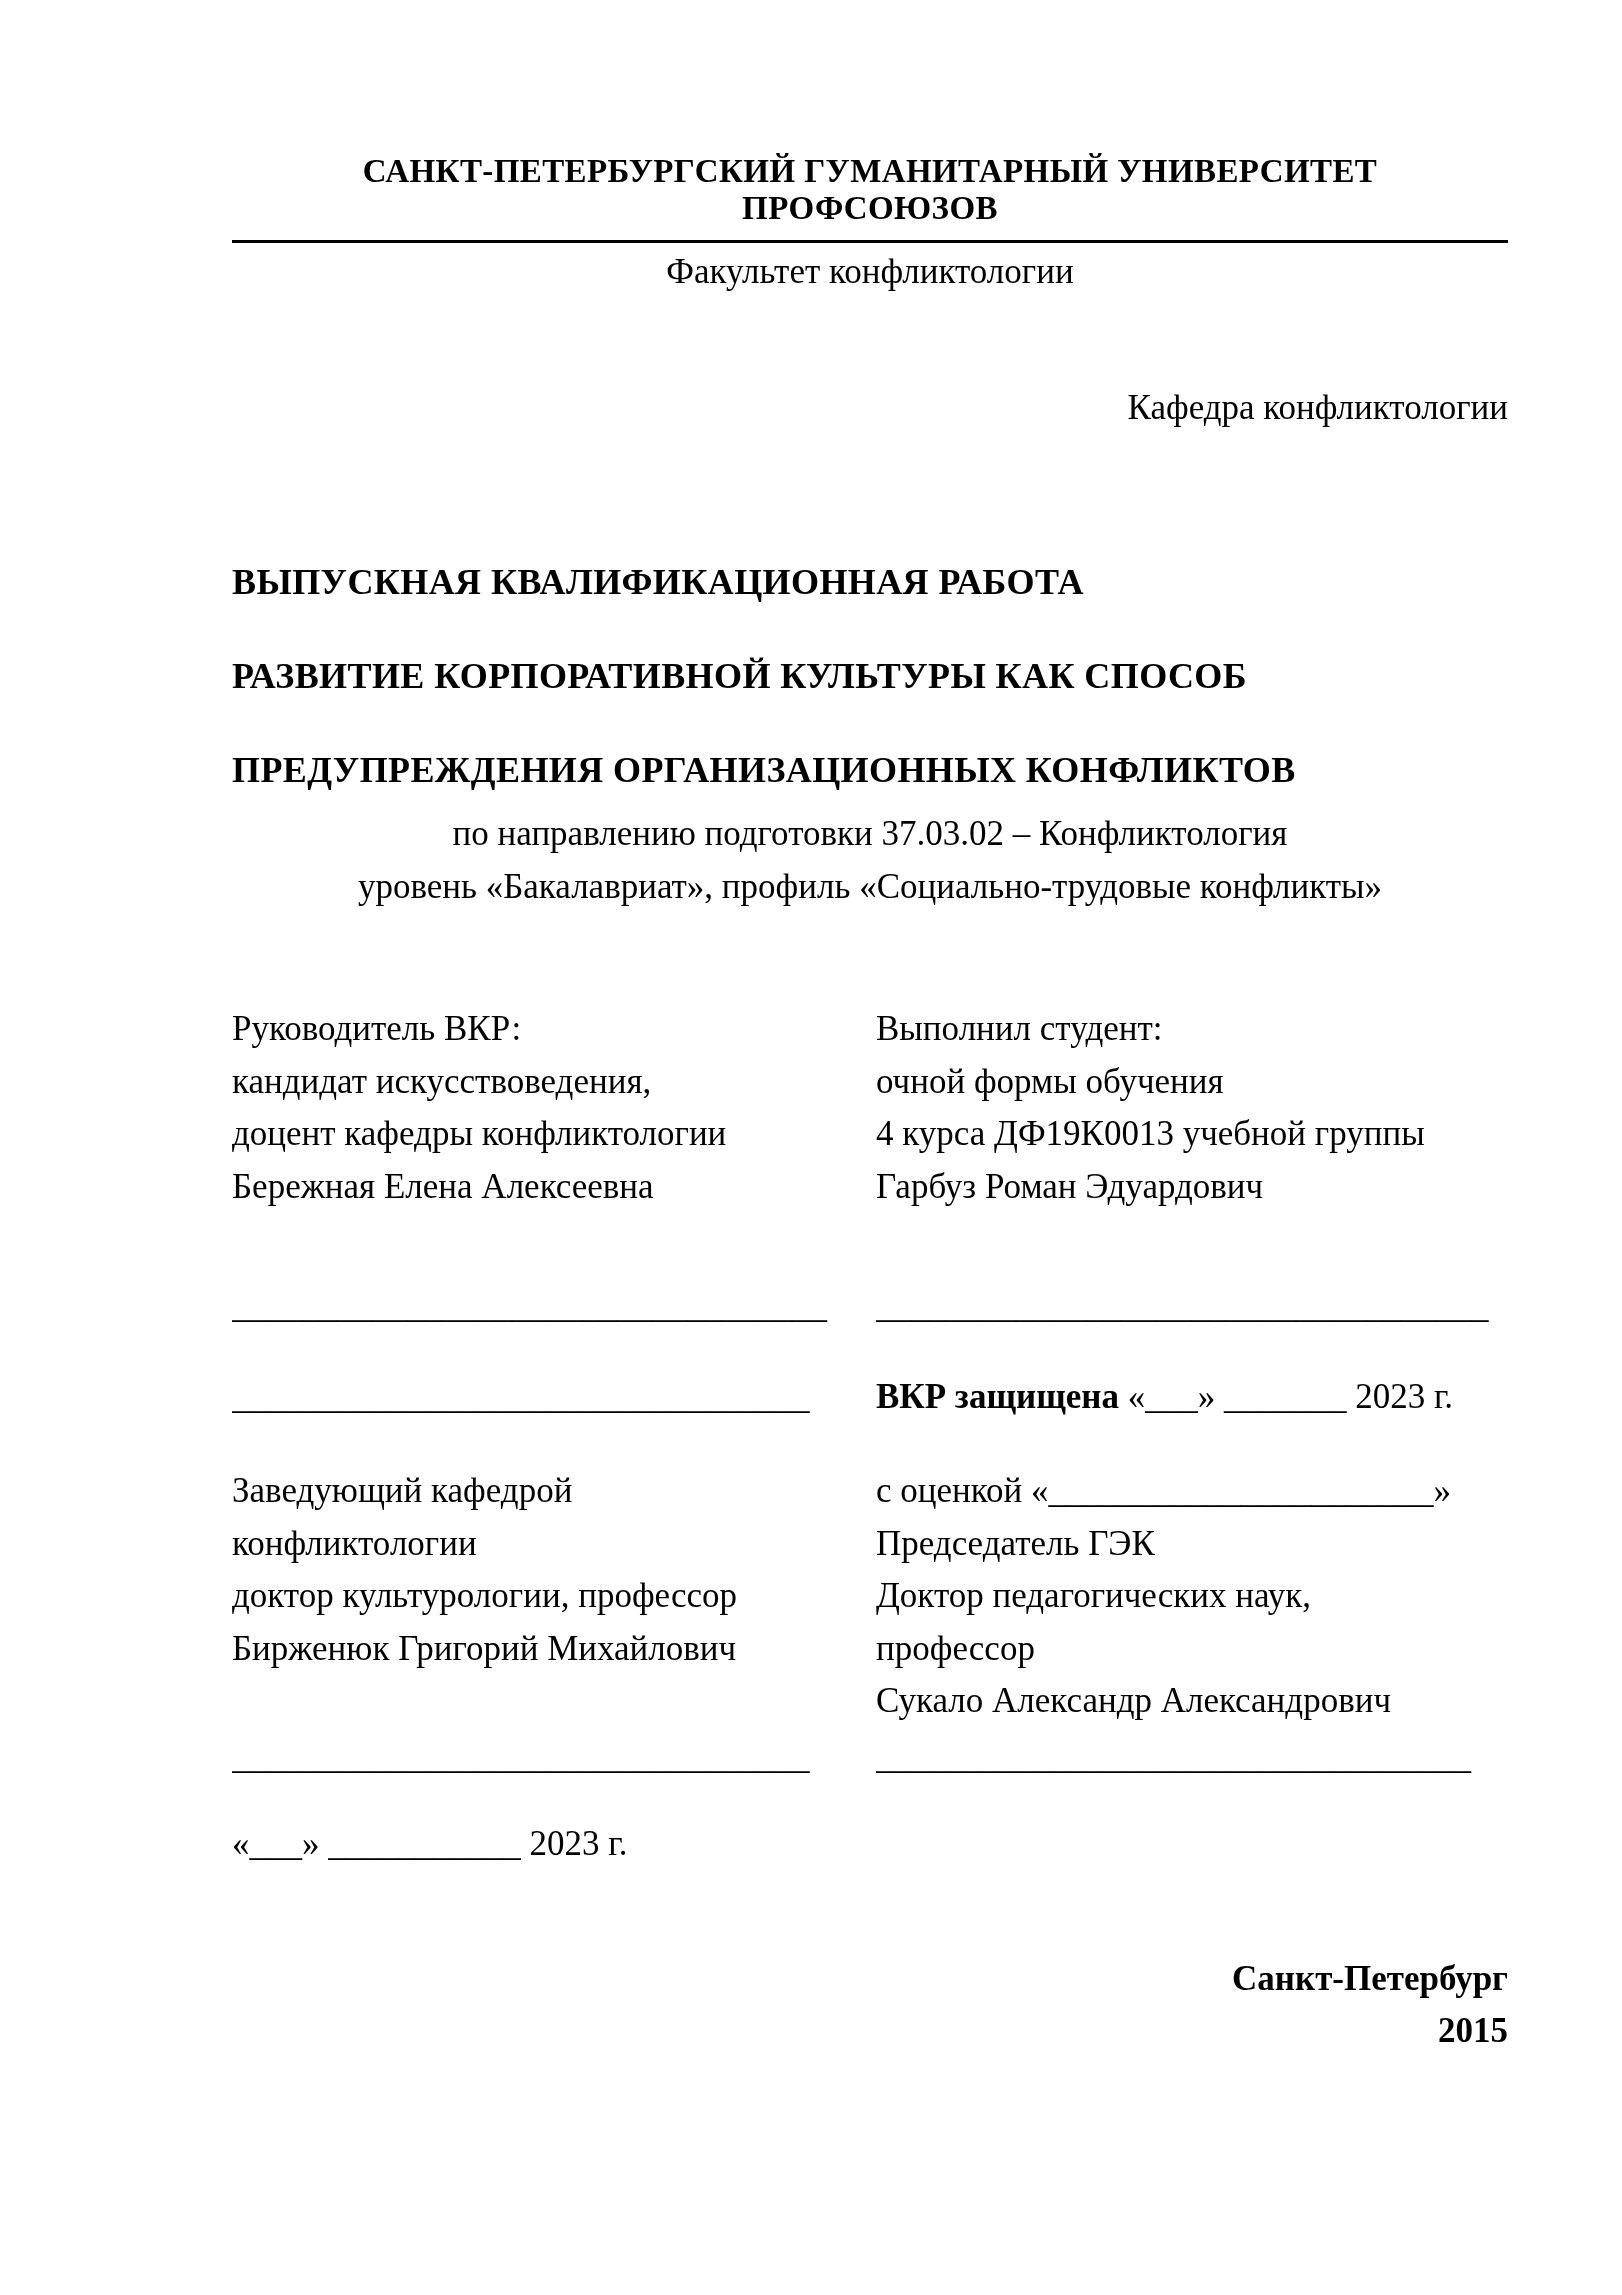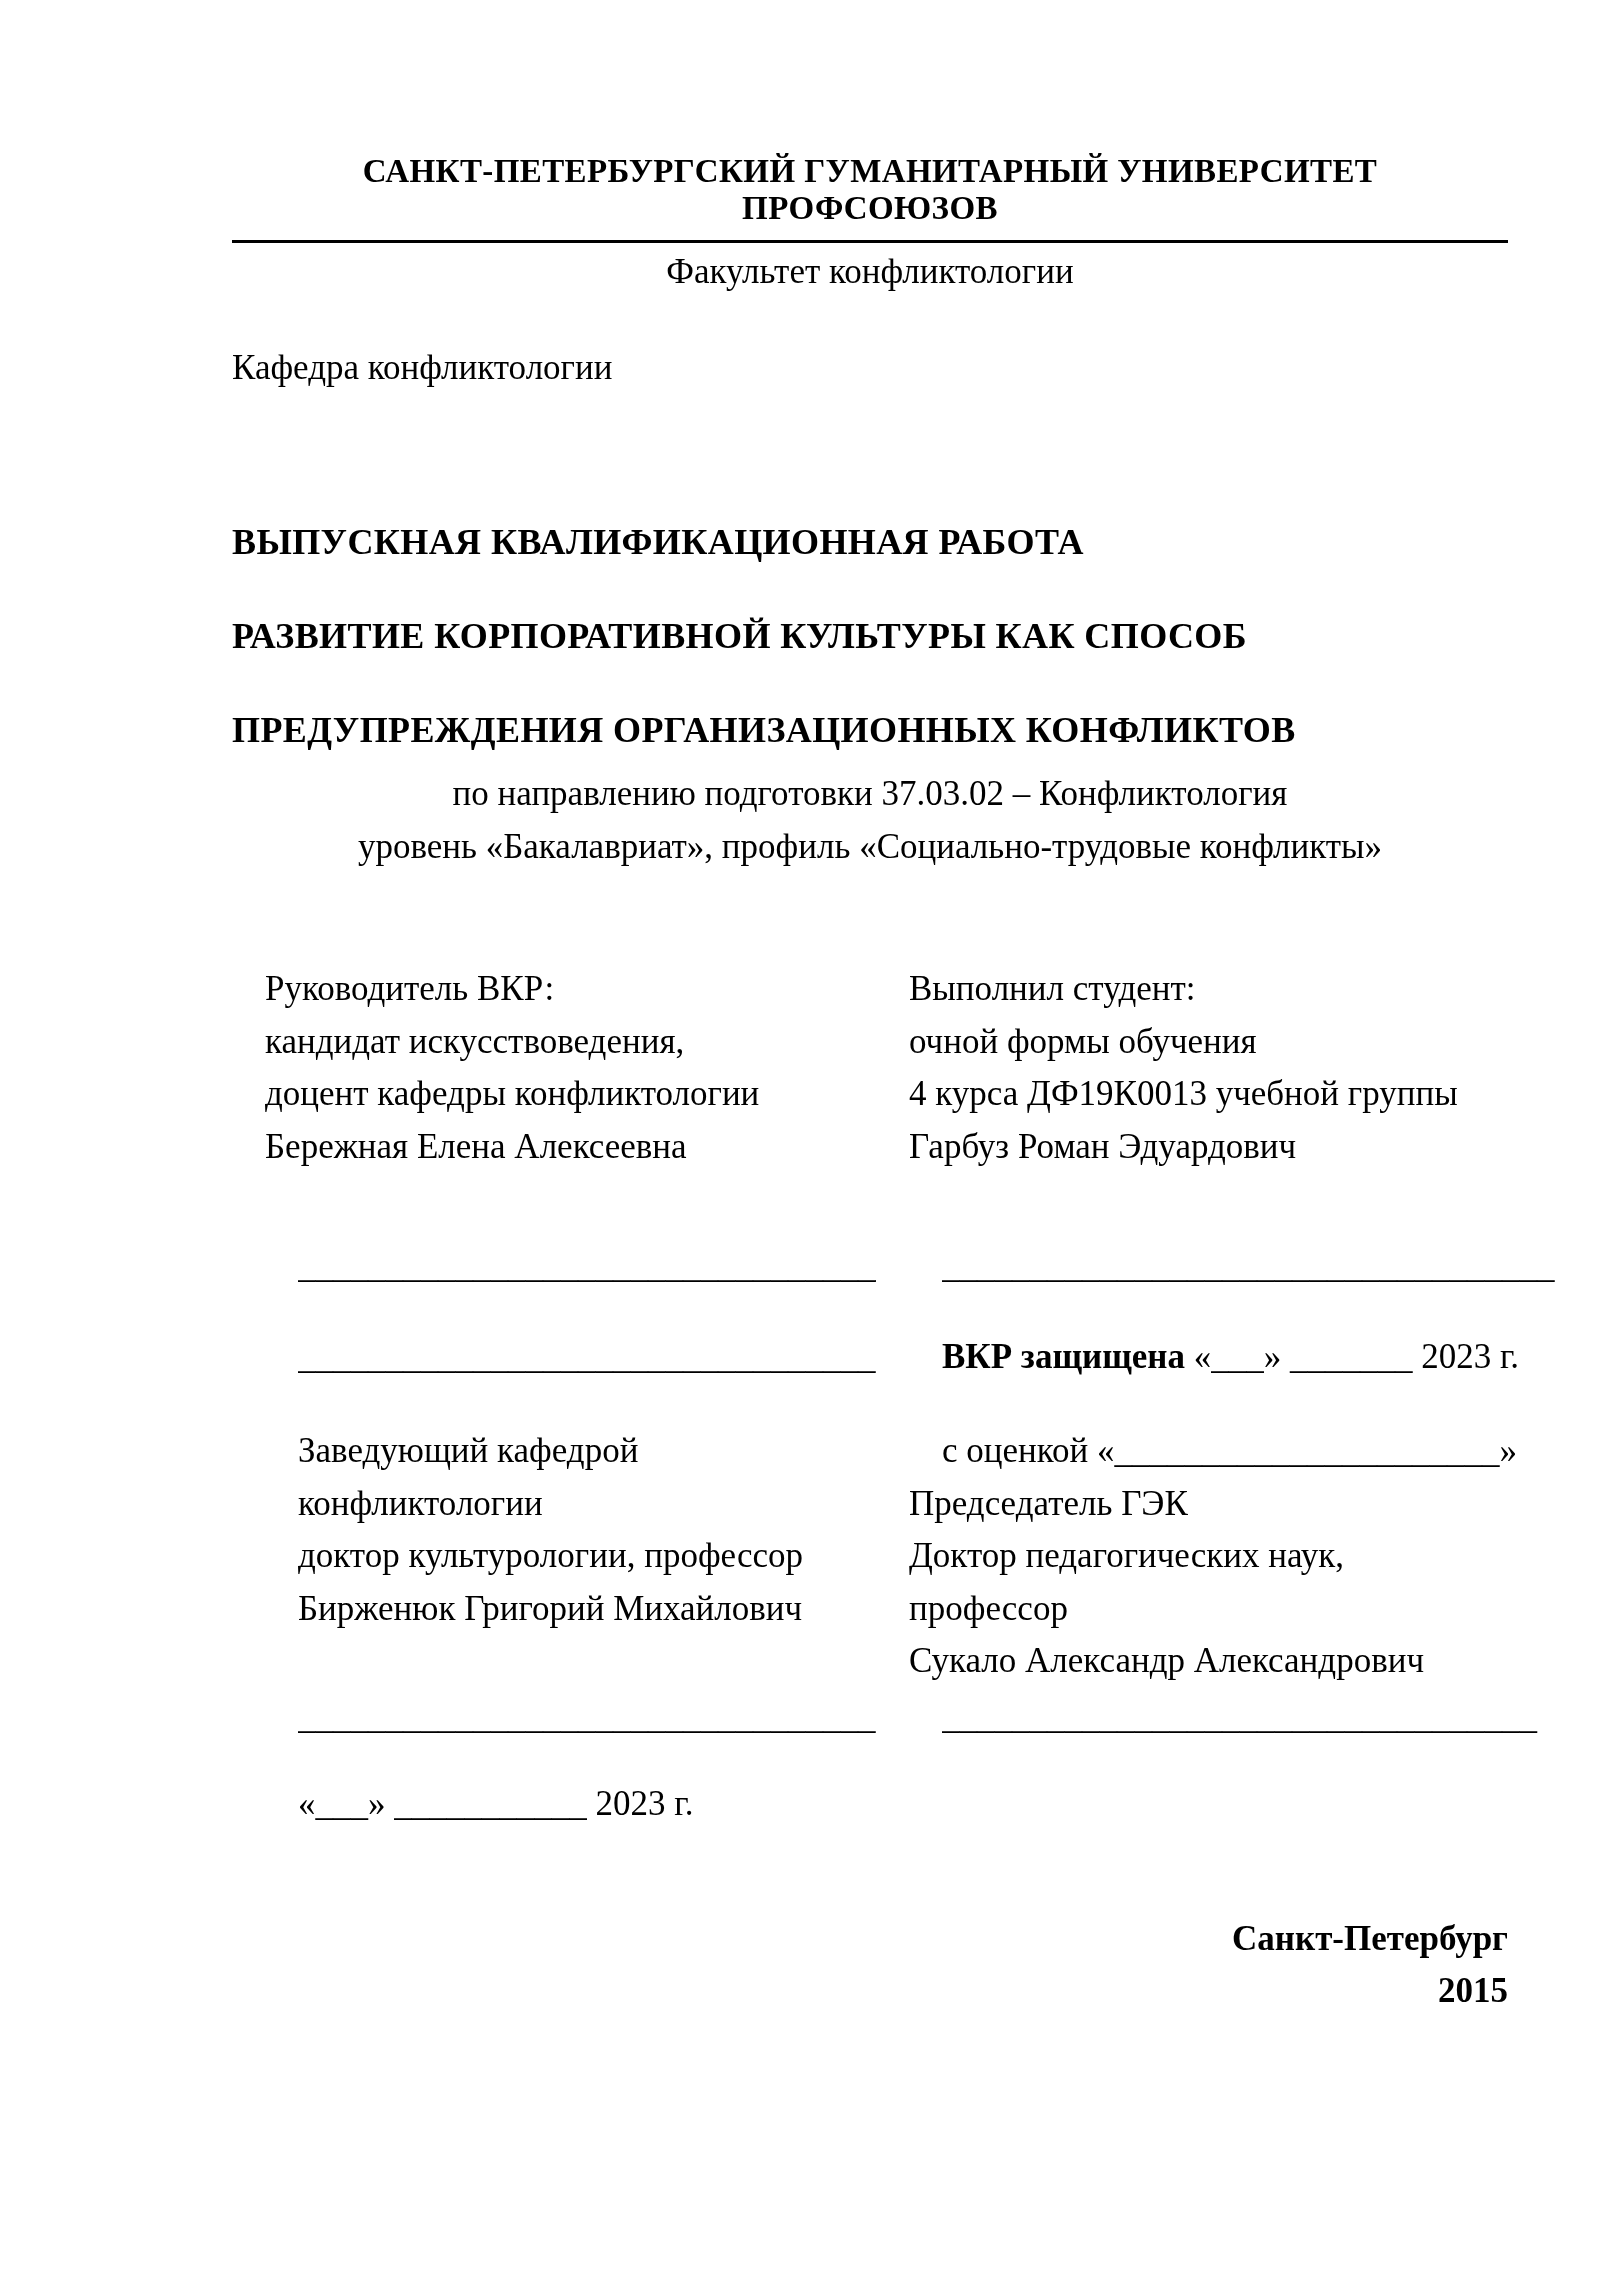--- a/index.html
+++ b/index.html
@@ -27,22 +27,22 @@
     font-size: 33px;
     letter-spacing: 0.4px;
     padding-bottom: 12.6px;
     border-bottom: 3.1px solid #000000;
   }
   .faculty-line {
     text-align: center;
     margin-top: 9.4px;
   }
   .department-line {
-    text-align: left;
-    margin-top: 56px;
+    text-align: right;
+    margin-top: 96px;
   }
   .title-block {
     margin-top: 133px;
   }
   .title-line {
     font-weight: bold;
     font-size: 36px;
     margin-bottom: 52px;
     letter-spacing: 0.4px;
   }
@@ -52,21 +52,21 @@
     text-align: center;
     line-height: 1.5;
   }
   .columns {
     margin-top: 90px;
     display: grid;
     grid-template-columns: 644px 1fr;
     column-gap: 0;
     line-height: 1.5;
   }
-  .cell { min-height: 0.8px; margin-left: 33px; }
+  .cell { min-height: 0.8px; }
   .row-sig-1 .cell { margin-top: 67px; }
   .row-sig-2 .cell { margin-top: 38px; }
   .row-blocks .cell { margin-top: 42px; }
   .row-sig-3 .cell { margin-top: 3.1px; }
   .row-date .cell { margin-top: 35px; }
   .sig-line {
     white-space: nowrap;
     overflow: hidden;
   }
   .bold { font-weight: bold; }

